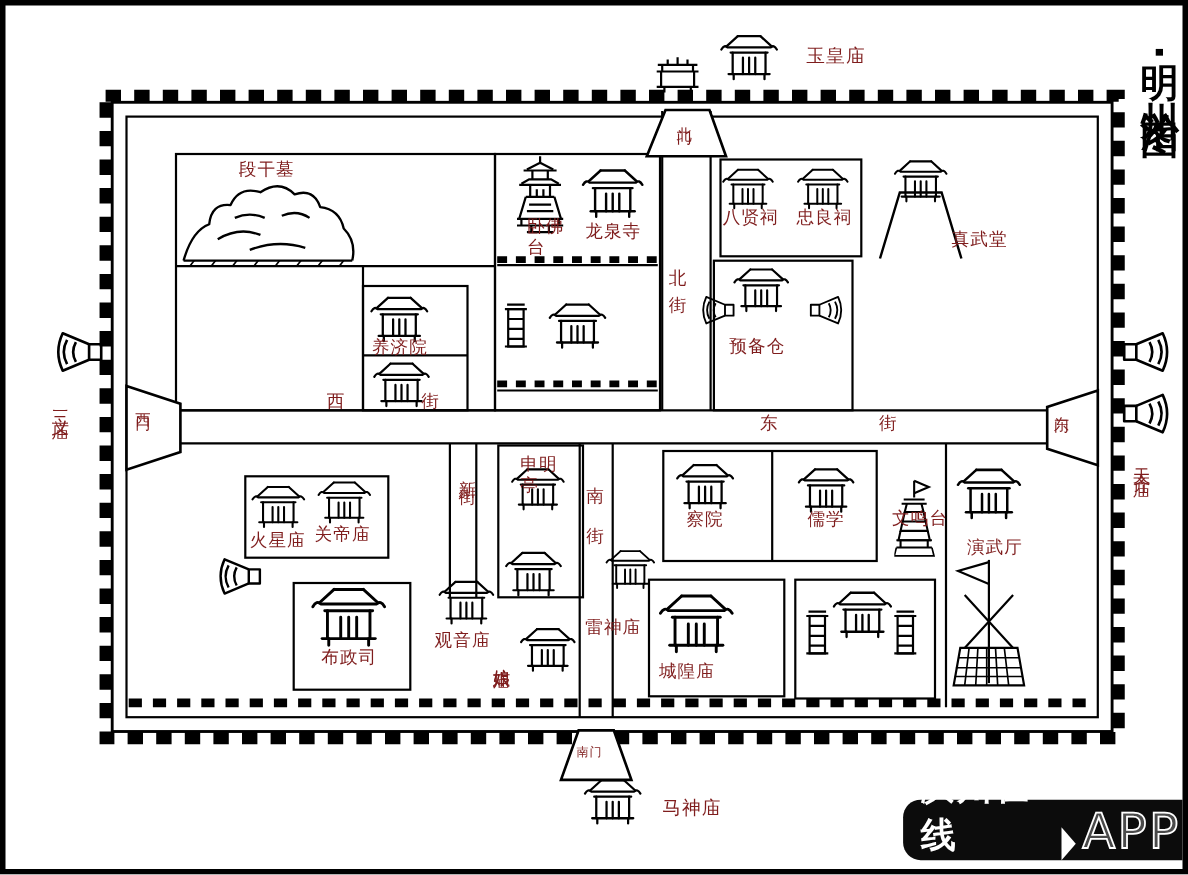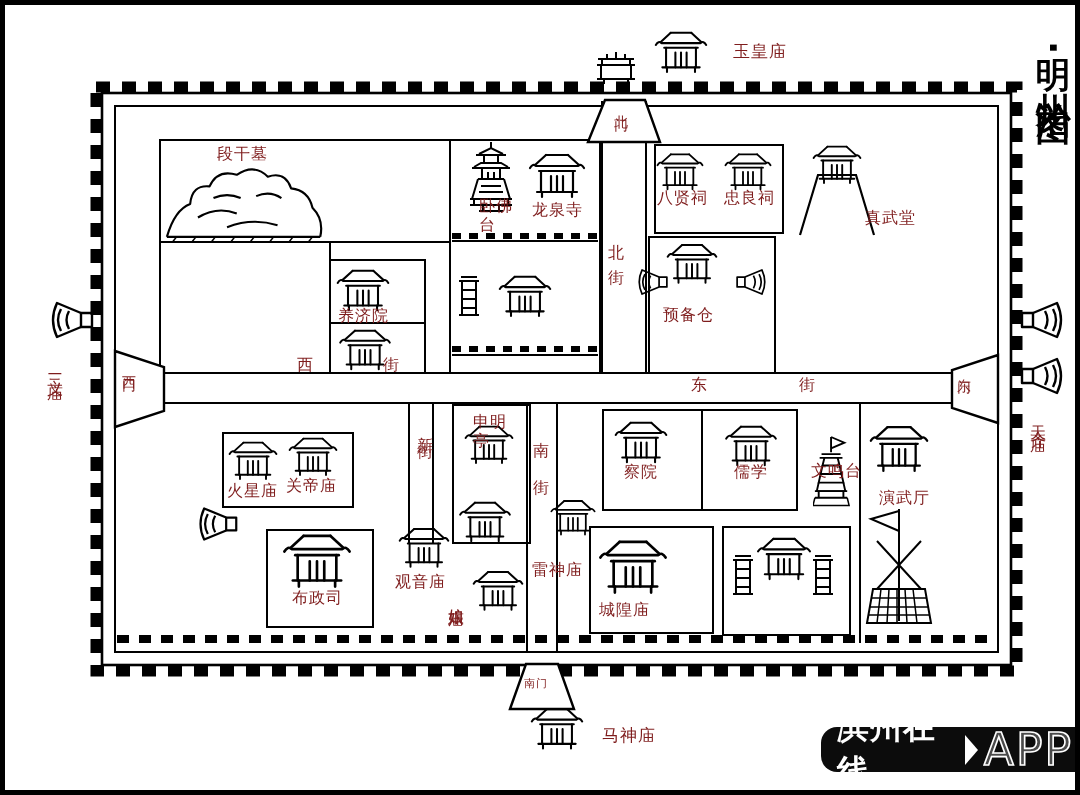--- a/index.html
+++ b/index.html
@@ -13,23 +13,23 @@
     position:absolute; font-size:16px; font-weight:400; color:#7f1d1d;
     line-height:1.18; white-space:nowrap; letter-spacing:1px;
   }
   .v { writing-mode:vertical-rl; }
   .wrap2 { white-space:normal; width:40px; }
   .title {
     position:absolute; left:1024px; top:26px; writing-mode:vertical-rl;
     font-size:35px; font-weight:800; letter-spacing:10px; color:#000;
   }
   .watermark {
-    position:absolute; left:816px; top:722px; width:260px; height:45px;
+    position:absolute; left:816px; top:722px; width:260px; height:55px;
     background:#0c0c0c; border-radius:16px 0 0 16px;
-    display:flex; align-items:center; padding:0 8px 0 16px; gap:5px; z-index:6;
+    display:flex; align-items:flex-end; padding:0 8px 0 16px; gap:5px; z-index:6;
   }
   .wm-brand { color:#fff; font-size:32px; font-weight:800; letter-spacing:1px; }
   .wm-tri { width:0; height:0; border-top:15px solid transparent; border-bottom:15px solid transparent; border-left:13px solid #fff; margin:0 1px 0 3px; }
   .wm-app { font-size:44px; font-weight:400; color:#4a4a4a; -webkit-text-stroke:1.6px #fff; letter-spacing:2px; }
 </style>
 </head>
 <body>
 
 <div class="stage">
 

